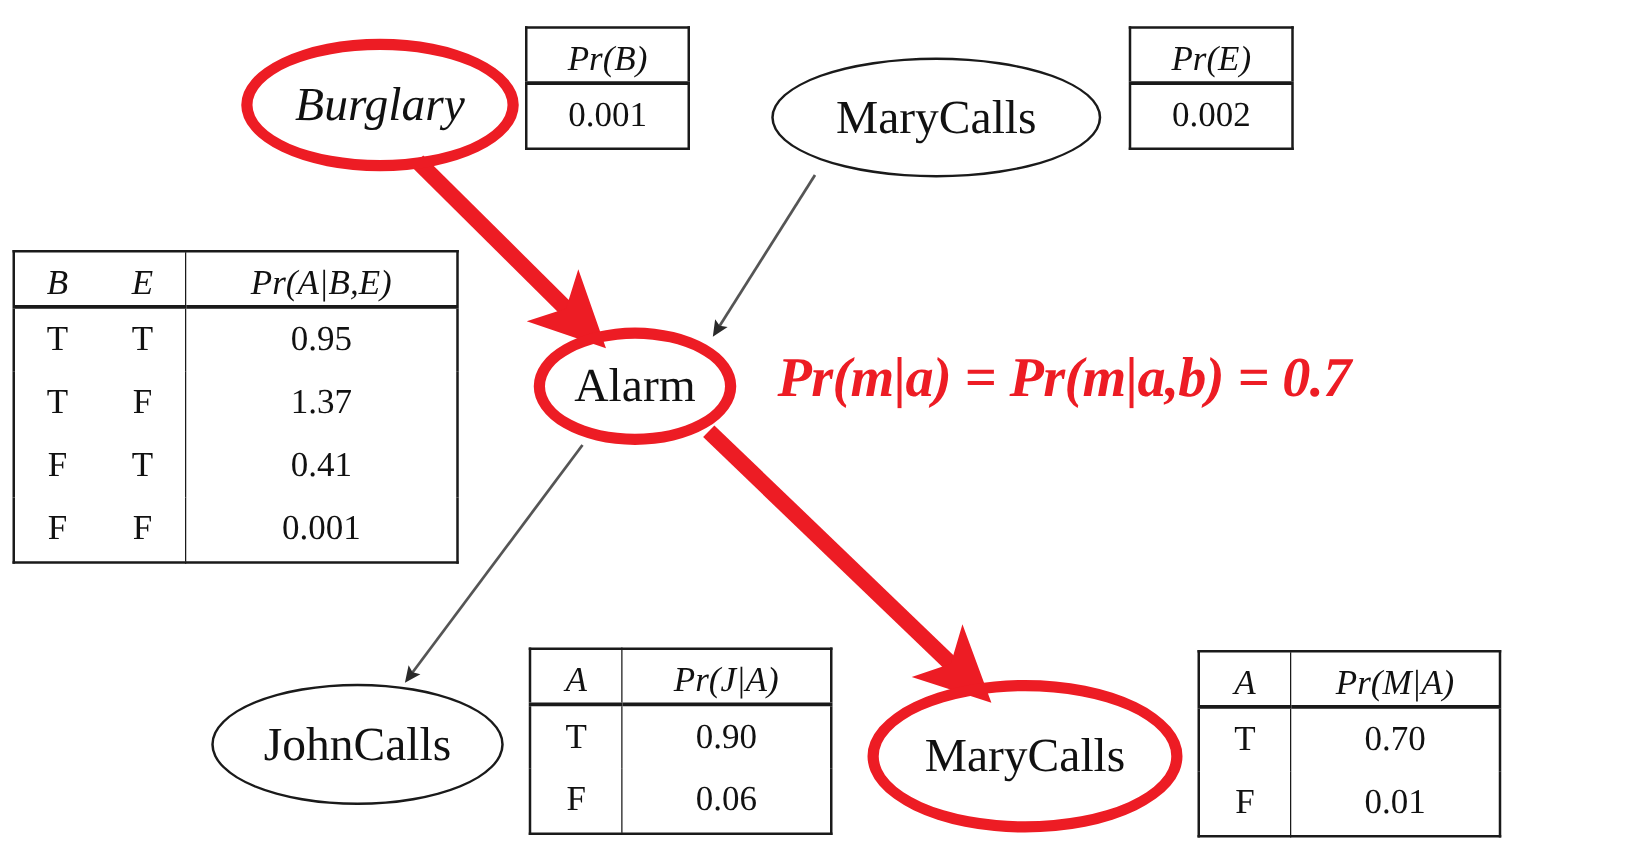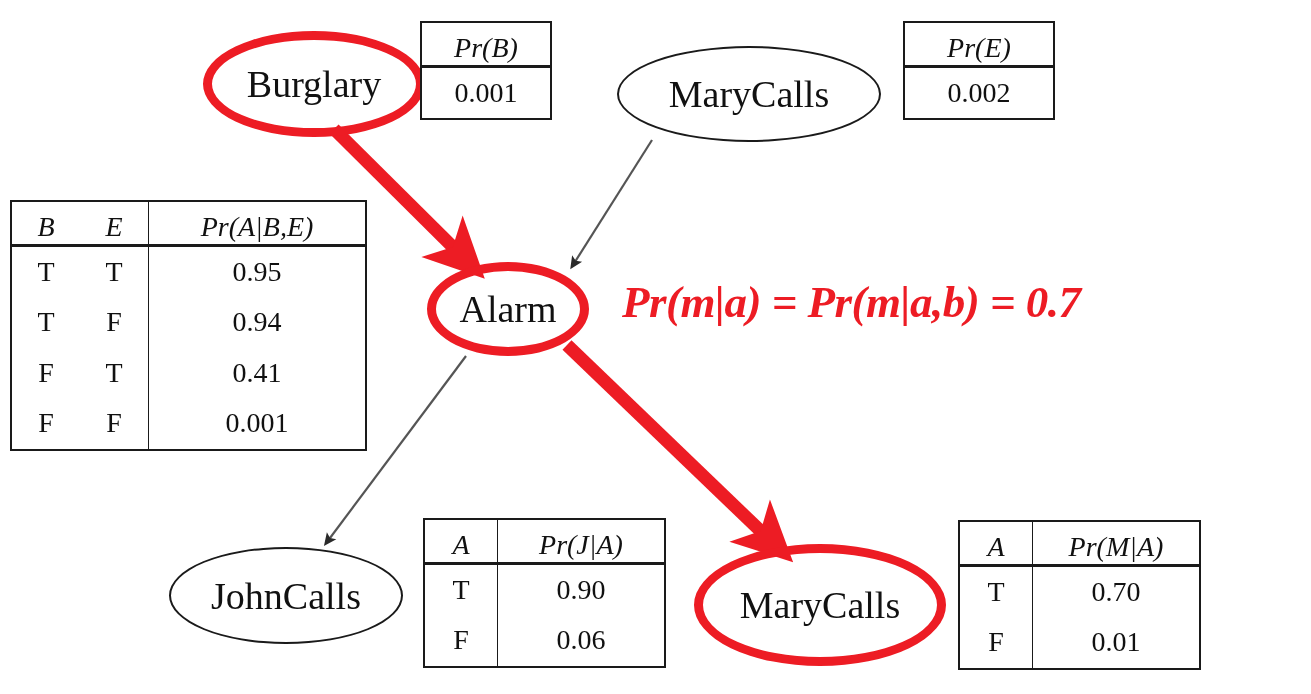--- a/index.html
+++ b/index.html
@@ -110,21 +110,21 @@
 
     <line x1="334" y1="129" x2="464" y2="258" stroke="#ED1C24" stroke-width="13" stroke-linecap="butt" marker-end="url(#arrow-red)"></line>
 
     <line x1="652" y1="140" x2="573" y2="265" stroke="#555555" stroke-width="2.2" marker-end="url(#arrow-black)"></line>
 
     <line x1="466" y1="356" x2="327" y2="542" stroke="#555555" stroke-width="2.2" marker-end="url(#arrow-black)"></line>
 
     <line x1="567" y1="345" x2="772" y2="542" stroke="#ED1C24" stroke-width="13" stroke-linecap="butt" marker-end="url(#arrow-red)"></line>
   </svg>
 
-  <div class="node highlight" style="left:203px; top:31px; width:222px; height:106px;">
+  <div class="node highlight" style="left:193px; top:31px; width:222px; height:106px;font-style:italic;">
     <span class="node-label">Burglary</span>
   </div>
 
   <div class="node plain" style="left:617px; top:46px; width:264px; height:96px;">
     <span class="node-label">MaryCalls</span>
   </div>
 
   <div class="node highlight" style="left:427px; top:262px; width:162px; height:94px;">
     <span class="node-label">Alarm</span>
   </div>
@@ -141,21 +141,21 @@
     <tbody>
         <tr class="hdr">
       <td>Pr(B)</td>
     </tr>
     <tr>
       <td class="val">0.001</td>
     </tr>
   </tbody>
     </table>
 
-  <table class="cpt" style="left:903px; top:21px; width:152px;">
+  <table class="cpt" style="left:903px; top:21px; width:132px;">
     <tbody>
         <tr class="hdr">
       <td>Pr(E)</td>
     </tr>
     <tr>
       <td class="val">0.002</td>
     </tr>
   </tbody>
     </table>
 
@@ -167,21 +167,21 @@
       <td style="width:200px;">Pr(A|B,E)</td>
     </tr>
     <tr>
       <td class="val nosep" style="border-bottom:none;">T</td>
       <td class="val noleft" style="border-bottom:none;">T</td>
       <td class="val" style="border-bottom:none;margin-top:22px;">0.95</td>
     </tr>
     <tr>
       <td class="val nosep" style="border-bottom:none;border-top:none;">T</td>
       <td class="val noleft" style="border-bottom:none;border-top:none;">F</td>
-      <td class="val" style="border-bottom:none;border-top:none;">0.94</td>
+      <td class="val" style="border-bottom:none;border-top:none;">1.37</td>
     </tr>
     <tr>
       <td class="val nosep" style="border-bottom:none;border-top:none;">F</td>
       <td class="val noleft" style="border-bottom:none;border-top:none;">T</td>
       <td class="val" style="border-bottom:none;border-top:none;">0.41</td>
     </tr>
     <tr>
       <td class="val nosep" style="border-top:none;">F</td>
       <td class="val noleft" style="border-top:none;">F</td>
       <td class="val" style="border-top:none;">0.001</td>

